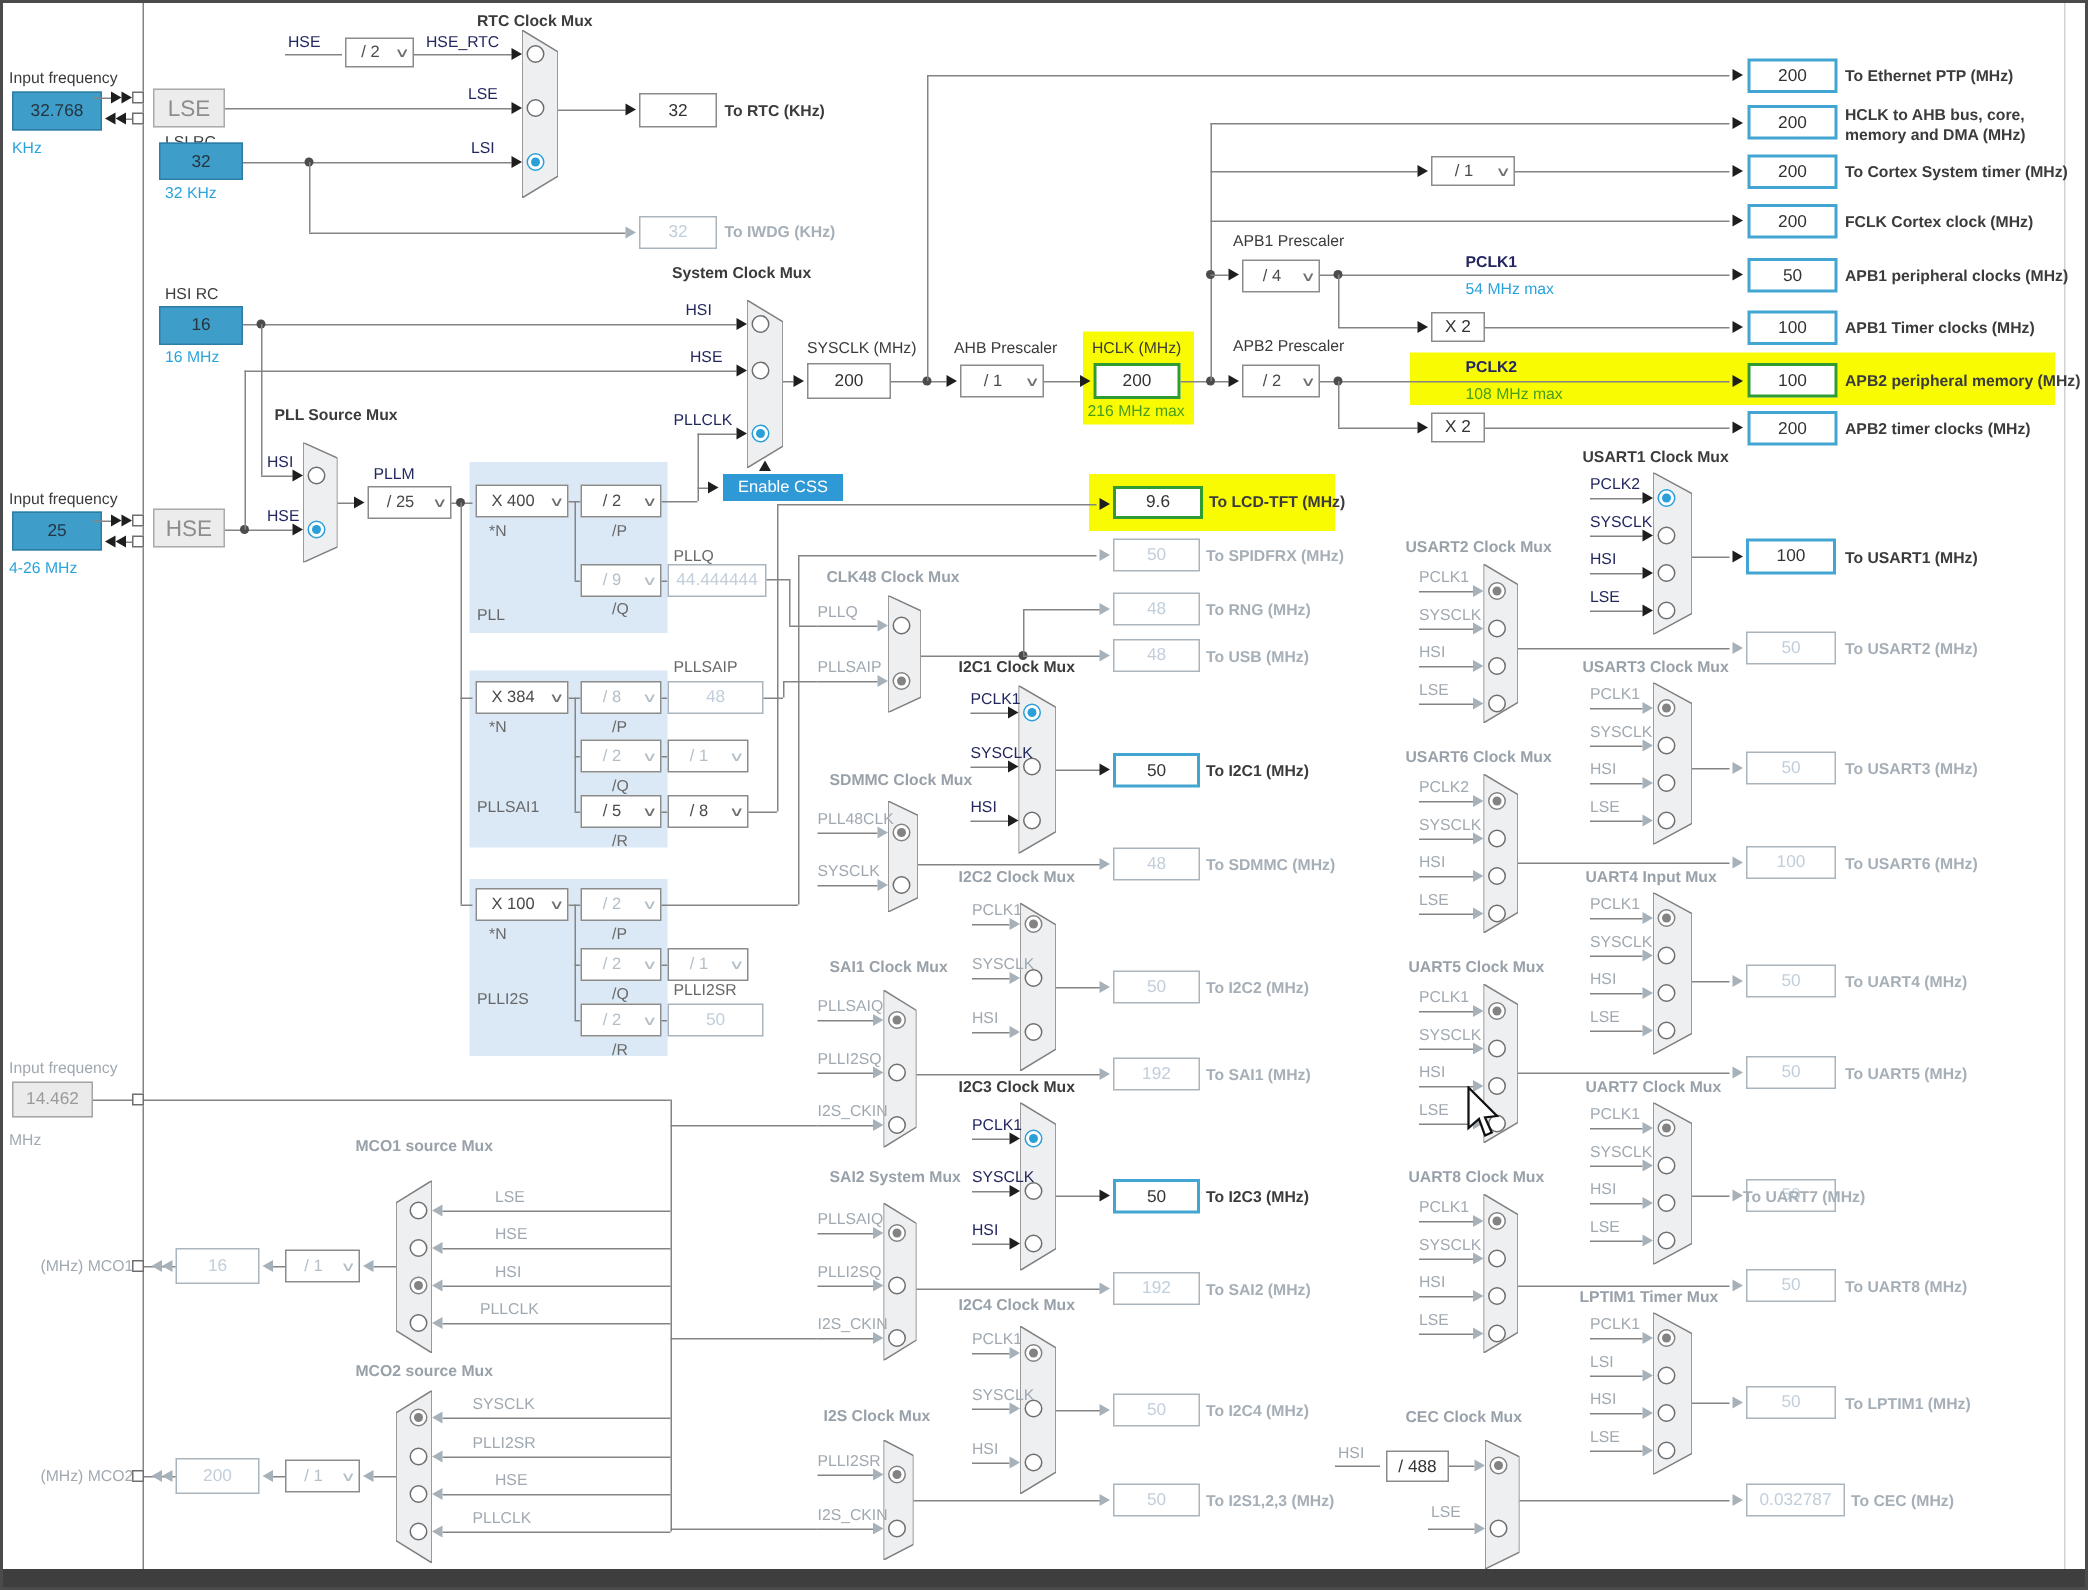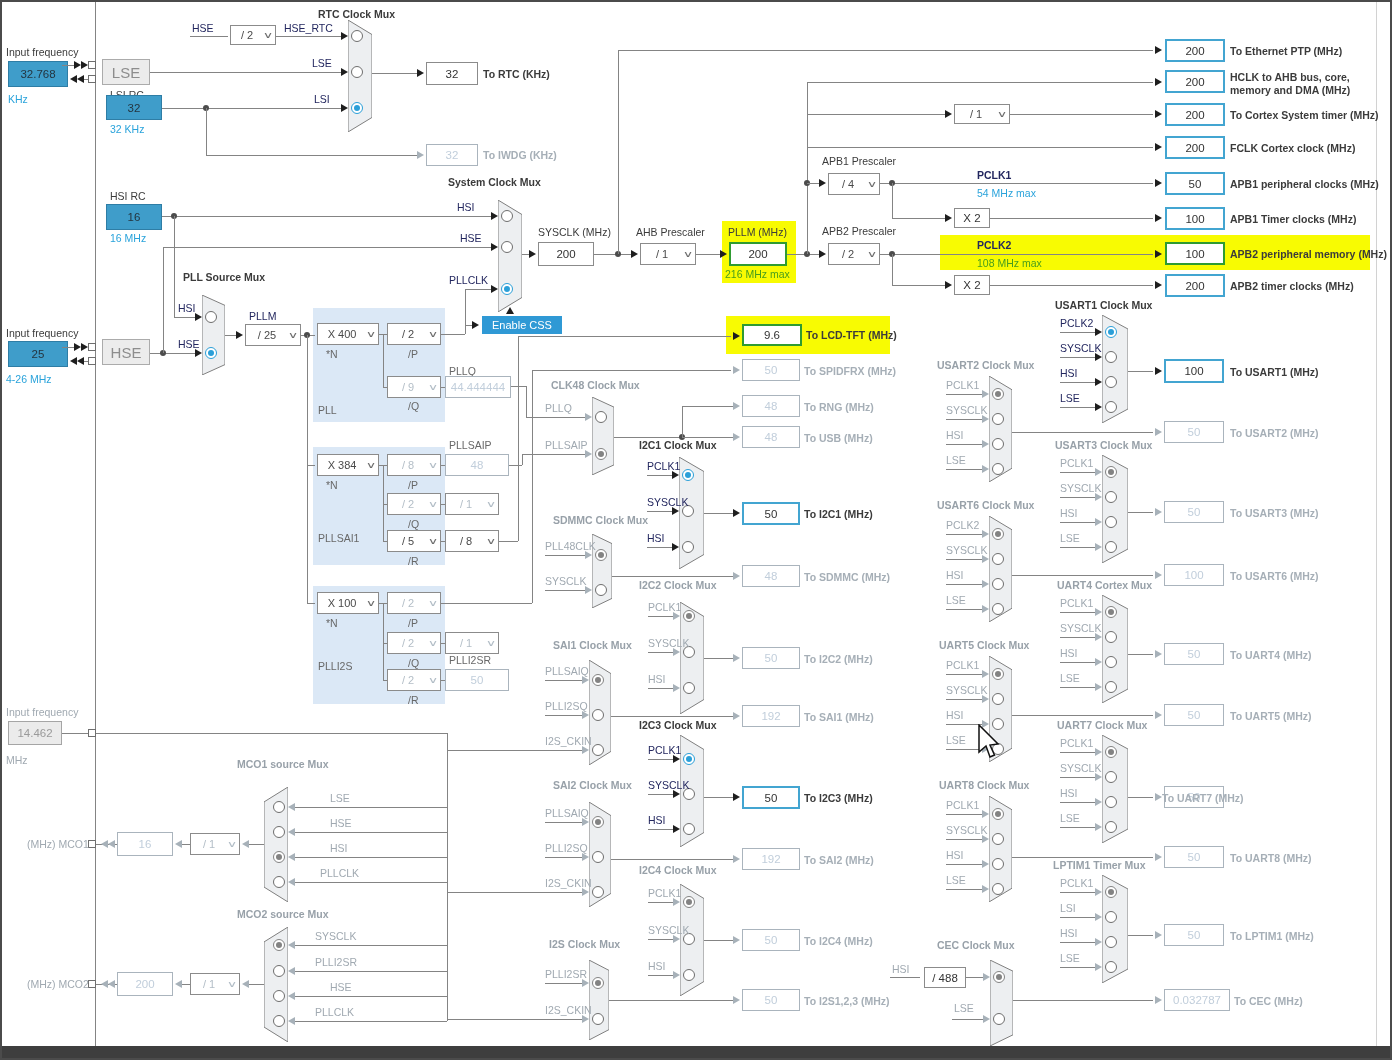--- a/index.html
+++ b/index.html
@@ -184,21 +184,21 @@
     <div class="ln" style="left: 592px; top: 252px; width: 37px; height: 1px;"></div>
     <div class="dt" style="left: 613px; top: 249px;"></div>
     <div class="ar r" style="left: 629px; top: 247.5px;"></div>
     <div class="lab" style="left: 634px; top: 224px;">AHB Prescaler</div>
     <div class="dd" style="left: 638px; top: 241px; width: 56px; height: 22px;">
       <span class="ddv">/ 1</span>
       <span class="chev">∨</span>
     </div>
     <div class="ln" style="left: 694px; top: 252px; width: 24px; height: 1px;"></div>
     <div class="ar r" style="left: 718px; top: 247.5px;"></div>
-    <div class="lab" style="left: 726px; top: 224px;">PLLM (MHz)</div>
+    <div class="lab" style="left: 726px; top: 224px;">HCLK (MHz)</div>
     <div class="vbox greenb" style="left: 727px; top: 240px; width: 58px; height: 24px;">200</div>
     <div class="lab green" style="left: 723px; top: 266px;">216 MHz max</div>
     <div class="ln" style="left: 785px; top: 252px; width: 32px; height: 1px;"></div>
     <div class="ar r" style="left: 817px; top: 247.5px;"></div>
     <div class="dt" style="left: 802px; top: 249px;"></div>
     <div class="ln" style="left: 616px; top: 48px; width: 1px; height: 204px;"></div>
     <div class="ln" style="left: 616px; top: 48px; width: 535px; height: 1px;"></div>
     <div class="ar r" style="left: 1153px; top: 43.5px;"></div>
     <div class="ln" style="left: 805px; top: 80px; width: 1px; height: 172px;"></div>
     <div class="ln" style="left: 805px; top: 80px; width: 346px; height: 1px;"></div>
@@ -489,21 +489,21 @@
     <div class="ln" style="left: 646px; top: 792px; width: 25px; height: 1px;"></div>
     <div class="ar r" style="left: 671px; top: 787.5px;"></div>
     <div class="port" style="left: 681px; top: 821px;"></div>
     <div class="lab navy" style="left: 646px; top: 812px;">HSI</div>
     <div class="ln" style="left: 646px; top: 827px; width: 25px; height: 1px;"></div>
     <div class="ar r" style="left: 671px; top: 822.5px;"></div>
     <div class="ln" style="left: 702px; top: 795px; width: 30px; height: 1px;"></div>
     <div class="ar r" style="left: 731px; top: 790.5px;"></div>
     <div class="vbox blue" style="left: 740px; top: 784px; width: 58px; height: 23px;">50</div>
     <div class="lab obold" style="left: 802px; top: 790px;">To I2C3 (MHz)</div>
-    <div class="lab tdim" style="left: 551px; top: 777px;">SAI2 Clock Mux</div>
+    <div class="lab tdim" style="left: 551px; top: 777px;">SAI2 System Mux</div>
     <div class="muxshape" style="left: 587px; top: 800px; width: 22px; height: 105px;"><svg width="22" height="105">
         <polygon points="0,0 22,13.65 22,91.35 0,105" fill="#edeff1" stroke="#7f7f7f" stroke-width="1"></polygon>
       </svg></div>
     <div class="port sel" style="left: 590px; top: 814px;"></div>
     <div class="lab dim" style="left: 543px; top: 805px;">PLLSAIQ</div>
     <div class="ln" style="left: 543px; top: 820px; width: 37px; height: 1px;"></div>
     <div class="ar r adim" style="left: 580px; top: 815.5px;"></div>
     <div class="port" style="left: 590px; top: 849px;"></div>
     <div class="lab dim" style="left: 543px; top: 840px;">PLLI2SQ</div>
     <div class="ln" style="left: 543px; top: 855px; width: 37px; height: 1px;"></div>
@@ -643,21 +643,21 @@
     <div class="ln" style="left: 944px; top: 582px; width: 36px; height: 1px;"></div>
     <div class="ar r adim" style="left: 980px; top: 577.5px;"></div>
     <div class="port" style="left: 990px; top: 601px;"></div>
     <div class="lab dim" style="left: 944px; top: 592px;">LSE</div>
     <div class="ln" style="left: 944px; top: 607px; width: 36px; height: 1px;"></div>
     <div class="ar r adim" style="left: 980px; top: 602.5px;"></div>
     <div class="ln" style="left: 1010px; top: 573px; width: 141px; height: 1px;"></div>
     <div class="ar r adim" style="left: 1153px; top: 568.5px;"></div>
     <div class="vbox dimb" style="left: 1162px; top: 562px; width: 60px; height: 22px;">100</div>
     <div class="lab obold odim" style="left: 1228px; top: 568px;">To USART6 (MHz)</div>
-    <div class="lab tdim" style="left: 1055px; top: 577px;">UART4 Cortex Mux</div>
+    <div class="lab tdim" style="left: 1055px; top: 577px;">UART4 Input Mux</div>
     <div class="muxshape" style="left: 1100px; top: 593px; width: 26px; height: 108px;"><svg width="26" height="108">
         <polygon points="0,0 26,14.040000000000001 26,93.96 0,108" fill="#edeff1" stroke="#7f7f7f" stroke-width="1"></polygon>
       </svg></div>
     <div class="port sel" style="left: 1103px; top: 604px;"></div>
     <div class="lab dim" style="left: 1058px; top: 595px;">PCLK1</div>
     <div class="ln" style="left: 1058px; top: 610px; width: 35px; height: 1px;"></div>
     <div class="ar r adim" style="left: 1093px; top: 605.5px;"></div>
     <div class="port" style="left: 1103px; top: 629px;"></div>
     <div class="lab dim" style="left: 1058px; top: 620px;">SYSCLK</div>
     <div class="ln" style="left: 1058px; top: 635px; width: 35px; height: 1px;"></div>

